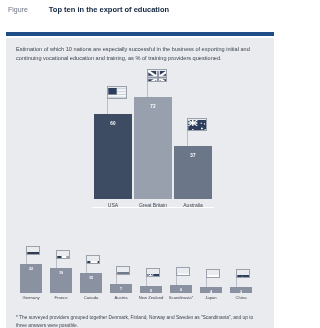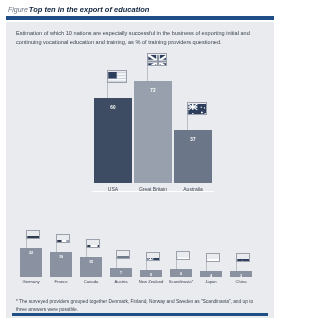--- a/index.html
+++ b/index.html
@@ -10,26 +10,25 @@
   body {
     width: 280px;
     height: 328px;
     font-family: "Liberation Sans", sans-serif;
     overflow: hidden;
     position: relative;
   }
 
   
   .fig-header {
-    padding: 5px 8px 2px 8px;
+    padding: 5px 8px 18px 8px;
     display: flex;
     align-items: baseline;
-    gap: 1px;
+    gap: 21px;
     white-space: nowrap;
-    font-style: italic;
   }
   .fig-word {
     font-size: 7px;
     color: #6b7280;
     font-weight: normal;
   }
   .fig-title {
     font-size: 7.5px;
     color: #11243f;
     font-weight: bold;

